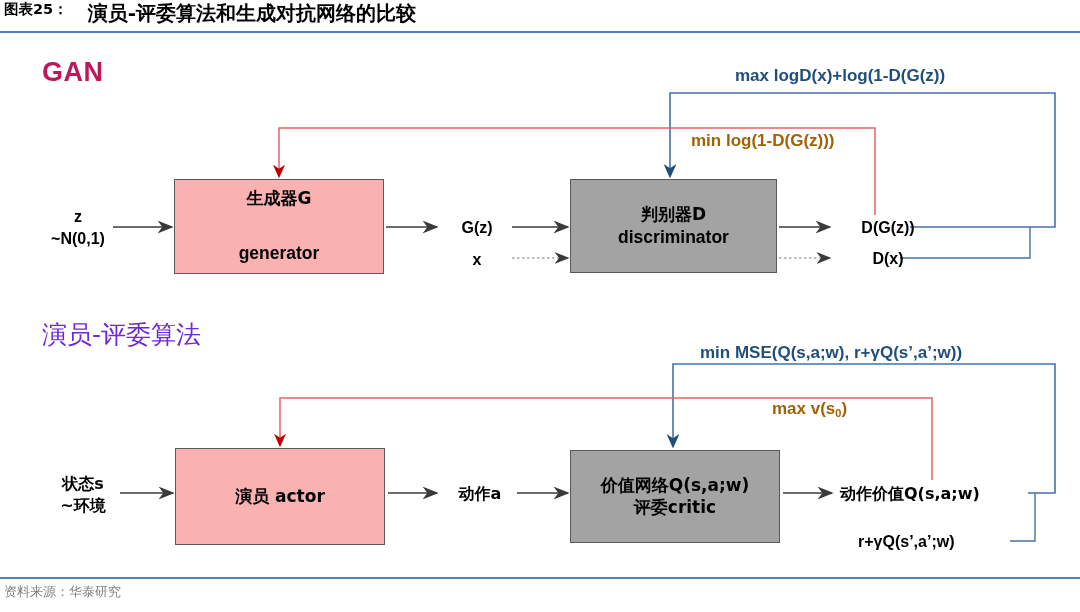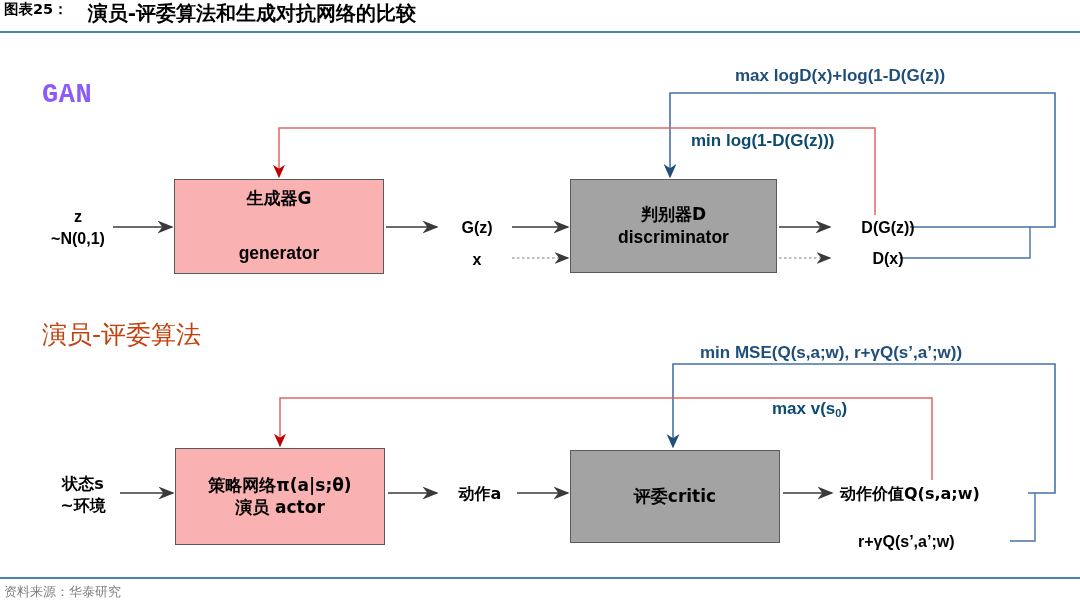--- a/index.html
+++ b/index.html
@@ -29,25 +29,25 @@
 
   
   #footer-rule{left:0;top:577px;width:1080px;height:2px;background:#4f81bd;}
   #source-note{
     left:4px;top:583px;font-size:13px;color:#808080;
     font-family:"DejaVu Sans","Liberation Sans",sans-serif;white-space:nowrap;
   }
 
   
   .sec-head-en{
-    font-size:27px;font-weight:bold;color:#8b5cf6;letter-spacing:.5px;
-    font-family:Liberation Mono, monospace;white-space:nowrap;margin-top:23px;
+    font-size:27px;font-weight:bold;color:#be185d;letter-spacing:.5px;
+    font-family:Liberation Sans, sans-serif;white-space:nowrap;
   }
   .sec-head-cn{
-    font-size:25px;color:#c2410c;white-space:nowrap;
+    font-size:25px;color:#6d28d9;white-space:nowrap;
     font-family:"DejaVu Sans","Liberation Sans",sans-serif;
   }
 
   
   .pbox{
     box-sizing:border-box;border:1.6px solid #5a5a5a;
     display:flex;flex-direction:column;align-items:center;justify-content:center;
     line-height:1.28;text-align:center;
   }
   .pbox.pink{background:#f9b1b1;}
@@ -70,21 +70,21 @@
   .lbl.cn{
     font-family:"DejaVu Sans","Liberation Sans",sans-serif;font-size:16px;
   }
 
   
   .loss{
     font-size:17px;font-weight:bold;white-space:nowrap;
     font-family:"Liberation Sans","DejaVu Sans",sans-serif;
   }
   .loss.blue{color:#1f4e79;}
-  .loss.red{color:#0c4a6e;}
+  .loss.red{color:#a16207;}
   .loss sub{font-size:11px;vertical-align:baseline;position:relative;top:3px;}
 
   
   #wires{left:0;top:0;width:1080px;height:612px;pointer-events:none;}
 </style>
 </head>
 <body>
 
 <div class="abs" id="exhibit-header">
   <span class="hnum">图表25：</span>
@@ -158,27 +158,27 @@
 <div class="abs loss red" style="left:691px;top:131px;">min log(1-D(G(z)))</div>
 
 <div class="abs sec-head-cn" style="left:42px;top:318px;">演员-评委算法</div>
 
 <div class="abs lbl cn" style="left:42px;top:473px;width:82px;">
   <div>状态s</div>
   <div>~环境</div>
 </div>
 
 <div class="abs pbox pink" style="left:175px;top:448px;width:210px;height:97px;">
-  <div class="l-cn">策略网络π(a|s;θ)</div>
   <div class="l-cn">演员 actor</div>
 </div>
 
 <div class="abs lbl cn" style="left:443px;top:483px;width:74px;">动作a</div>
 
 <div class="abs pbox blue" style="left:570px;top:450px;width:210px;height:93px;">
+  <div class="l-cn">价值网络Q(s,a;w)</div>
   <div class="l-cn">评委critic</div>
 </div>
 
 <div class="abs lbl cn" style="left:840px;top:483px;width:190px;text-align:left;">动作价值Q(s,a;w)</div>
 <div class="abs lbl" style="left:858px;top:531px;width:170px;text-align:left;">r+γQ(s’,a’;w)</div>
 
 <div class="abs loss blue" style="left:700px;top:343px;">min MSE(Q(s,a;w), r+γQ(s’,a’;w))</div>
 <div class="abs loss red" style="left:760px;top:399px;margin-left:12px;">
   <span>max v(s</span><sub>0</sub><span>)</span>
 </div>

